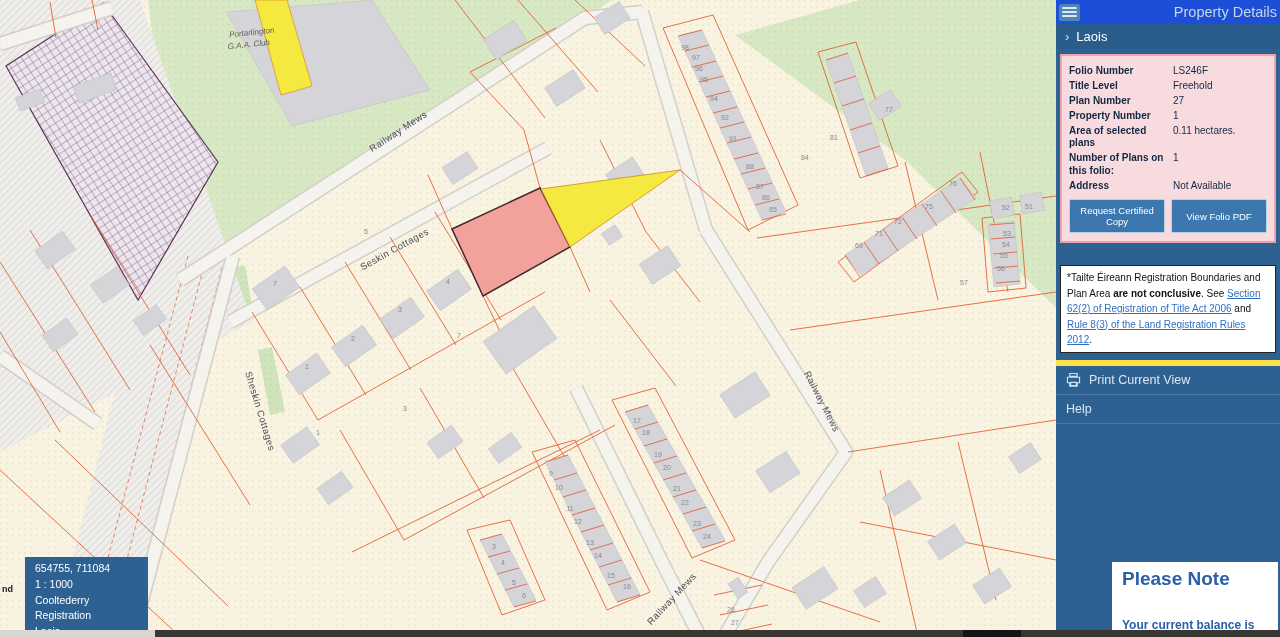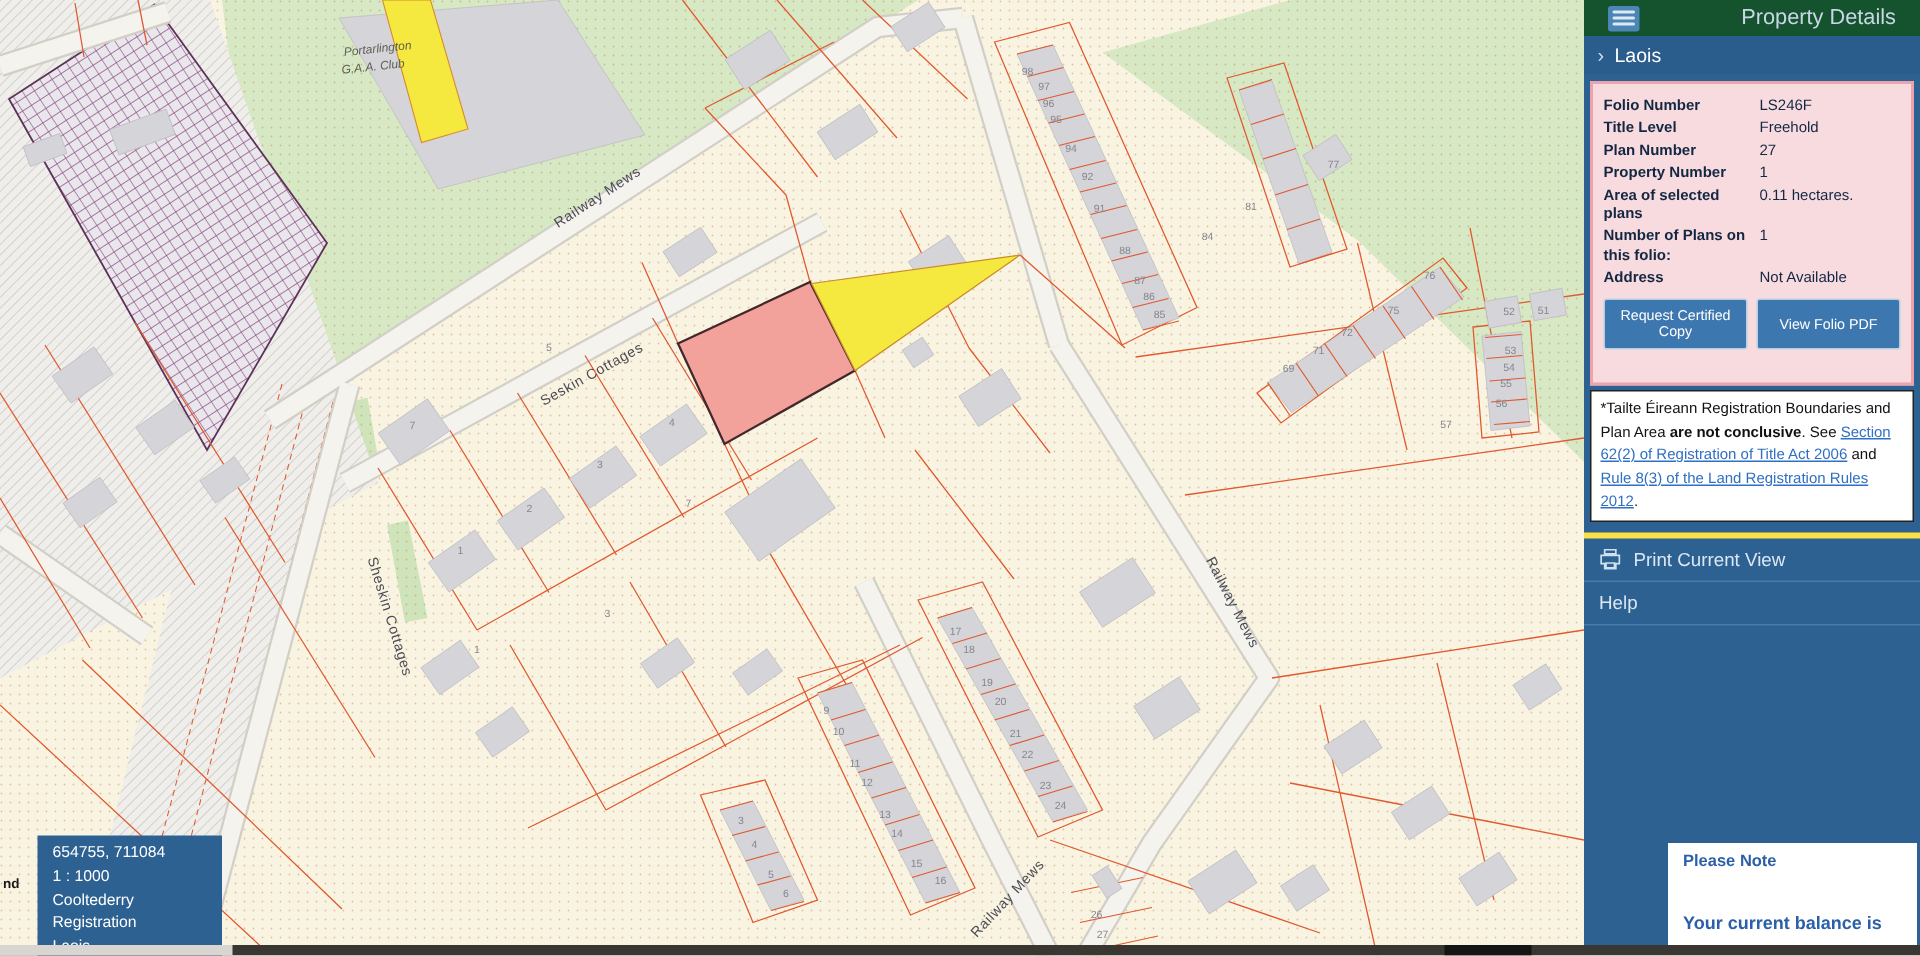--- a/index.html
+++ b/index.html
@@ -8,43 +8,43 @@
 
   
   #map{position:absolute;left:0;top:0;width:1056px;height:637px;background:#f9f4e2;}
   .lbl{font-size:9.5px;fill:#4b4b54;text-anchor:middle;letter-spacing:.5px;}
   .lbl-sm{font-size:8px;font-style:italic;fill:#5e5e54;text-anchor:middle;}
   .hn{font-size:7px;fill:#86868e;text-anchor:middle;}
   .hn-dark{font-size:9px;font-weight:bold;fill:#1a1a1a;}
 
   
   #panel{position:absolute;left:1056px;top:0;width:224px;height:630px;background:#2d6191;}
-  .p-header{height:24px;background:#14532d;display:flex;align-items:center;padding:0 16px;}
+  .p-header{height:24px;background:#1d4ed8;display:flex;align-items:center;padding:0 3px;}
   .hamburger{width:21px;height:17px;background:#4c86b6;border:none;border-radius:2px;
              display:flex;flex-direction:column;justify-content:center;gap:2px;padding:2px 3px;cursor:pointer;}
   .hamburger span{display:block;height:2px;background:#dce8f2;border-radius:1px;}
   .p-title{margin-left:auto;color:#c8d6e6;font-size:14.5px;}
   .p-back{height:25px;background:#2a5c8c;color:#fff;font-size:13px;display:flex;
           align-items:center;gap:7px;padding-left:9px;cursor:pointer;}
   .p-back .chev{font-size:13px;color:#cfe0ef;}
-  .p-details{margin:5px 4px 0;padding:6px 7px 22px;background:#f8dbdf;border:2px solid #eda3ac;}
+  .p-details{margin:5px 4px 0;padding:6px 7px 8px;background:#f8dbdf;border:2px solid #eda3ac;}
   .row{display:flex;margin:2.5px 0;}
   .row .lbl-t{width:104px;flex-shrink:0;font-weight:bold;color:#132742;font-size:10px;line-height:1.25;}
   .row .val-t{color:#132742;font-size:10px;line-height:1.25;text-align:center;}
   .btns{display:flex;gap:6px;margin-top:7px;}
   .btns button{flex:1;background:#3d77b0;color:#fff;border:1px solid #b8d0e4;border-radius:2px;
                font-size:9.5px;padding:5px 2px;font-family:"Liberation Sans",sans-serif;cursor:pointer;}
-  .p-disclaimer{margin:3px 4px 0;background:#fff;border:1px solid #222;padding:4px 6px;
+  .p-disclaimer{margin:22px 4px 0;background:#fff;border:1px solid #222;padding:4px 6px;
                 font-size:10px;line-height:1.55;color:#111;}
   .p-disclaimer a{color:#2f6fc4;text-decoration:underline;cursor:pointer;}
   .p-row{display:flex;align-items:center;gap:8px;padding:7px 10px;color:#dbe7f3;font-size:12.5px;cursor:pointer;}
-  .p-print{margin-top:7px;border-top:4px solid #fde047;border-bottom:1px solid #4a7aa5;text-align:right;}
+  .p-print{margin-top:7px;border-top:6px solid #fde047;border-bottom:1px solid #4a7aa5;text-align:right;}
   .p-help{border-bottom:1px solid #4a7aa5;text-align:center;}
   .p-note{position:absolute;left:56px;top:562px;width:146px;background:#fff;padding:6px 10px 8px;}
-  .note-title{color:#2b5fa8;font-weight:bold;font-size:11px;margin-bottom:3px;}
+  .note-title{color:#2b5fa8;font-weight:bold;font-size:19px;margin-bottom:3px;}
   .note-line{color:#2b5fa8;font-weight:bold;font-size:12px;line-height:1.35;margin-top:27px;}
 
   
   #coords-box{position:absolute;left:25px;top:557px;width:113px;background:#2d6191;color:#fff;
               font-size:10.5px;line-height:1.5;padding:4px 0 9px 10px;}
   #taskbar{position:absolute;left:0;top:630px;width:1280px;height:7px;background:#3a3631;}
   #taskbar .seg-light{position:absolute;left:0;top:0;width:155px;height:7px;background:#d9d6d1;}
   #taskbar .seg-black{position:absolute;left:963px;top:0;width:58px;height:7px;background:#151515;}
 </style>
 </head>

